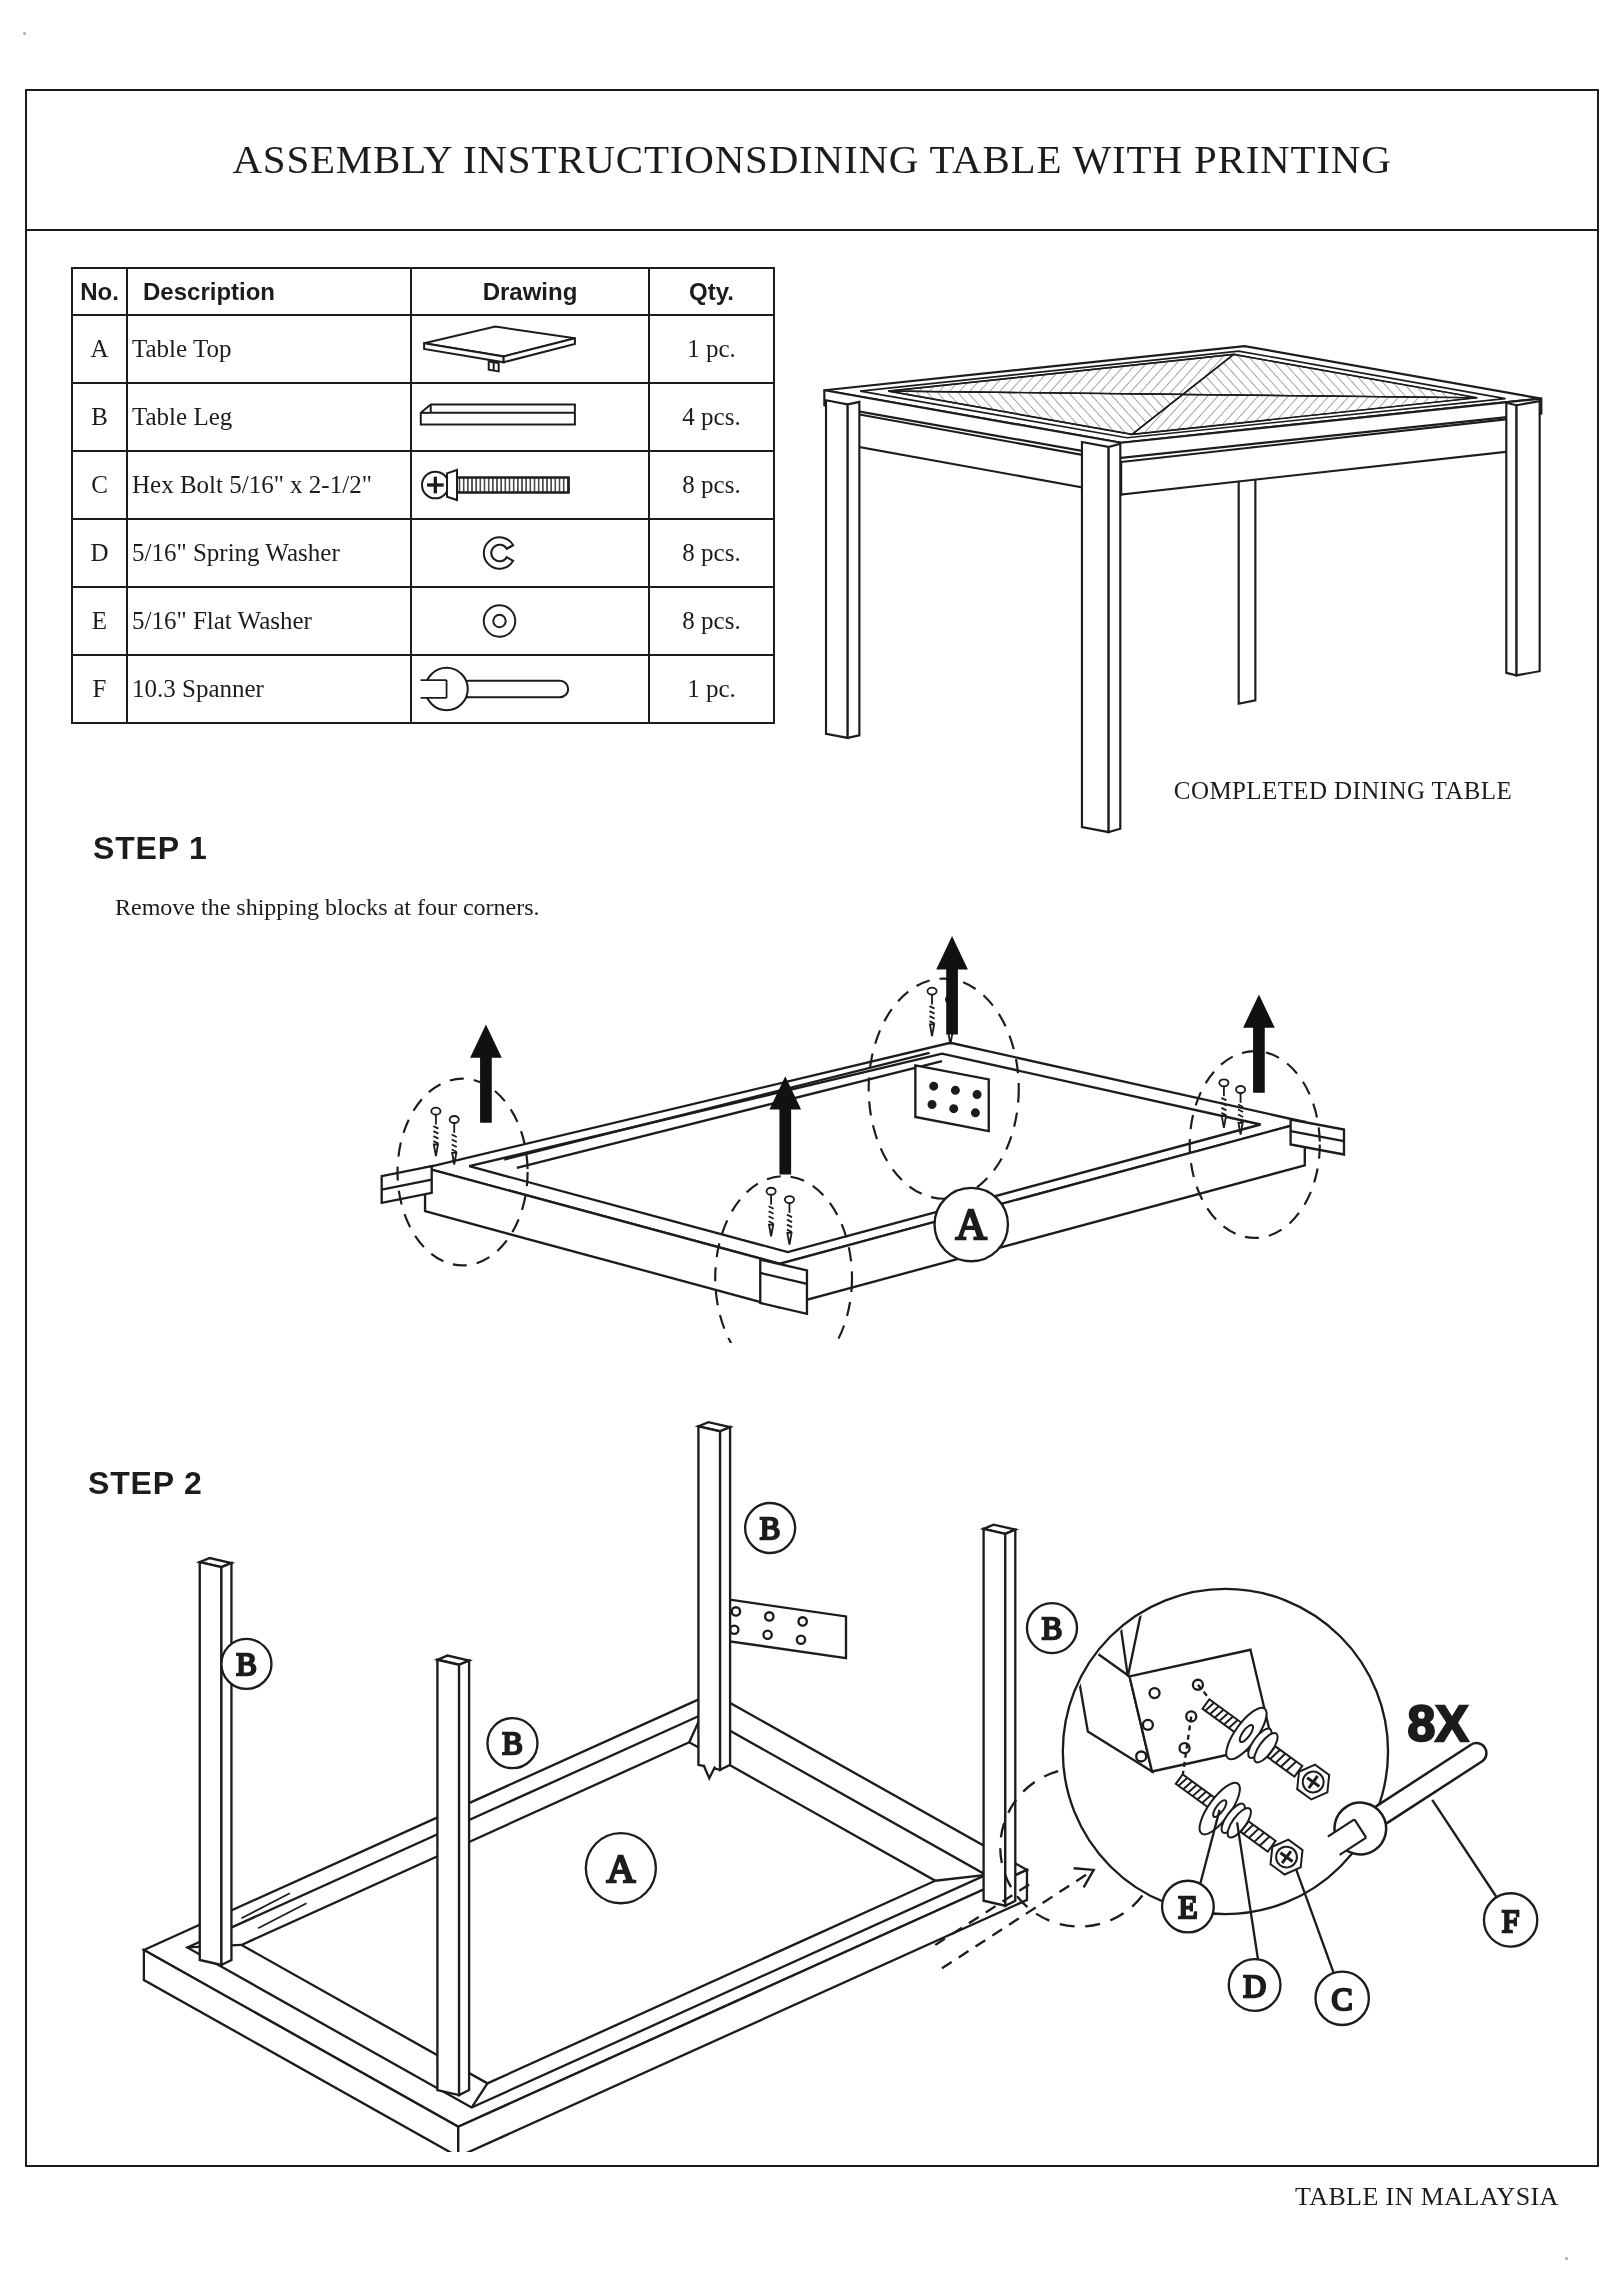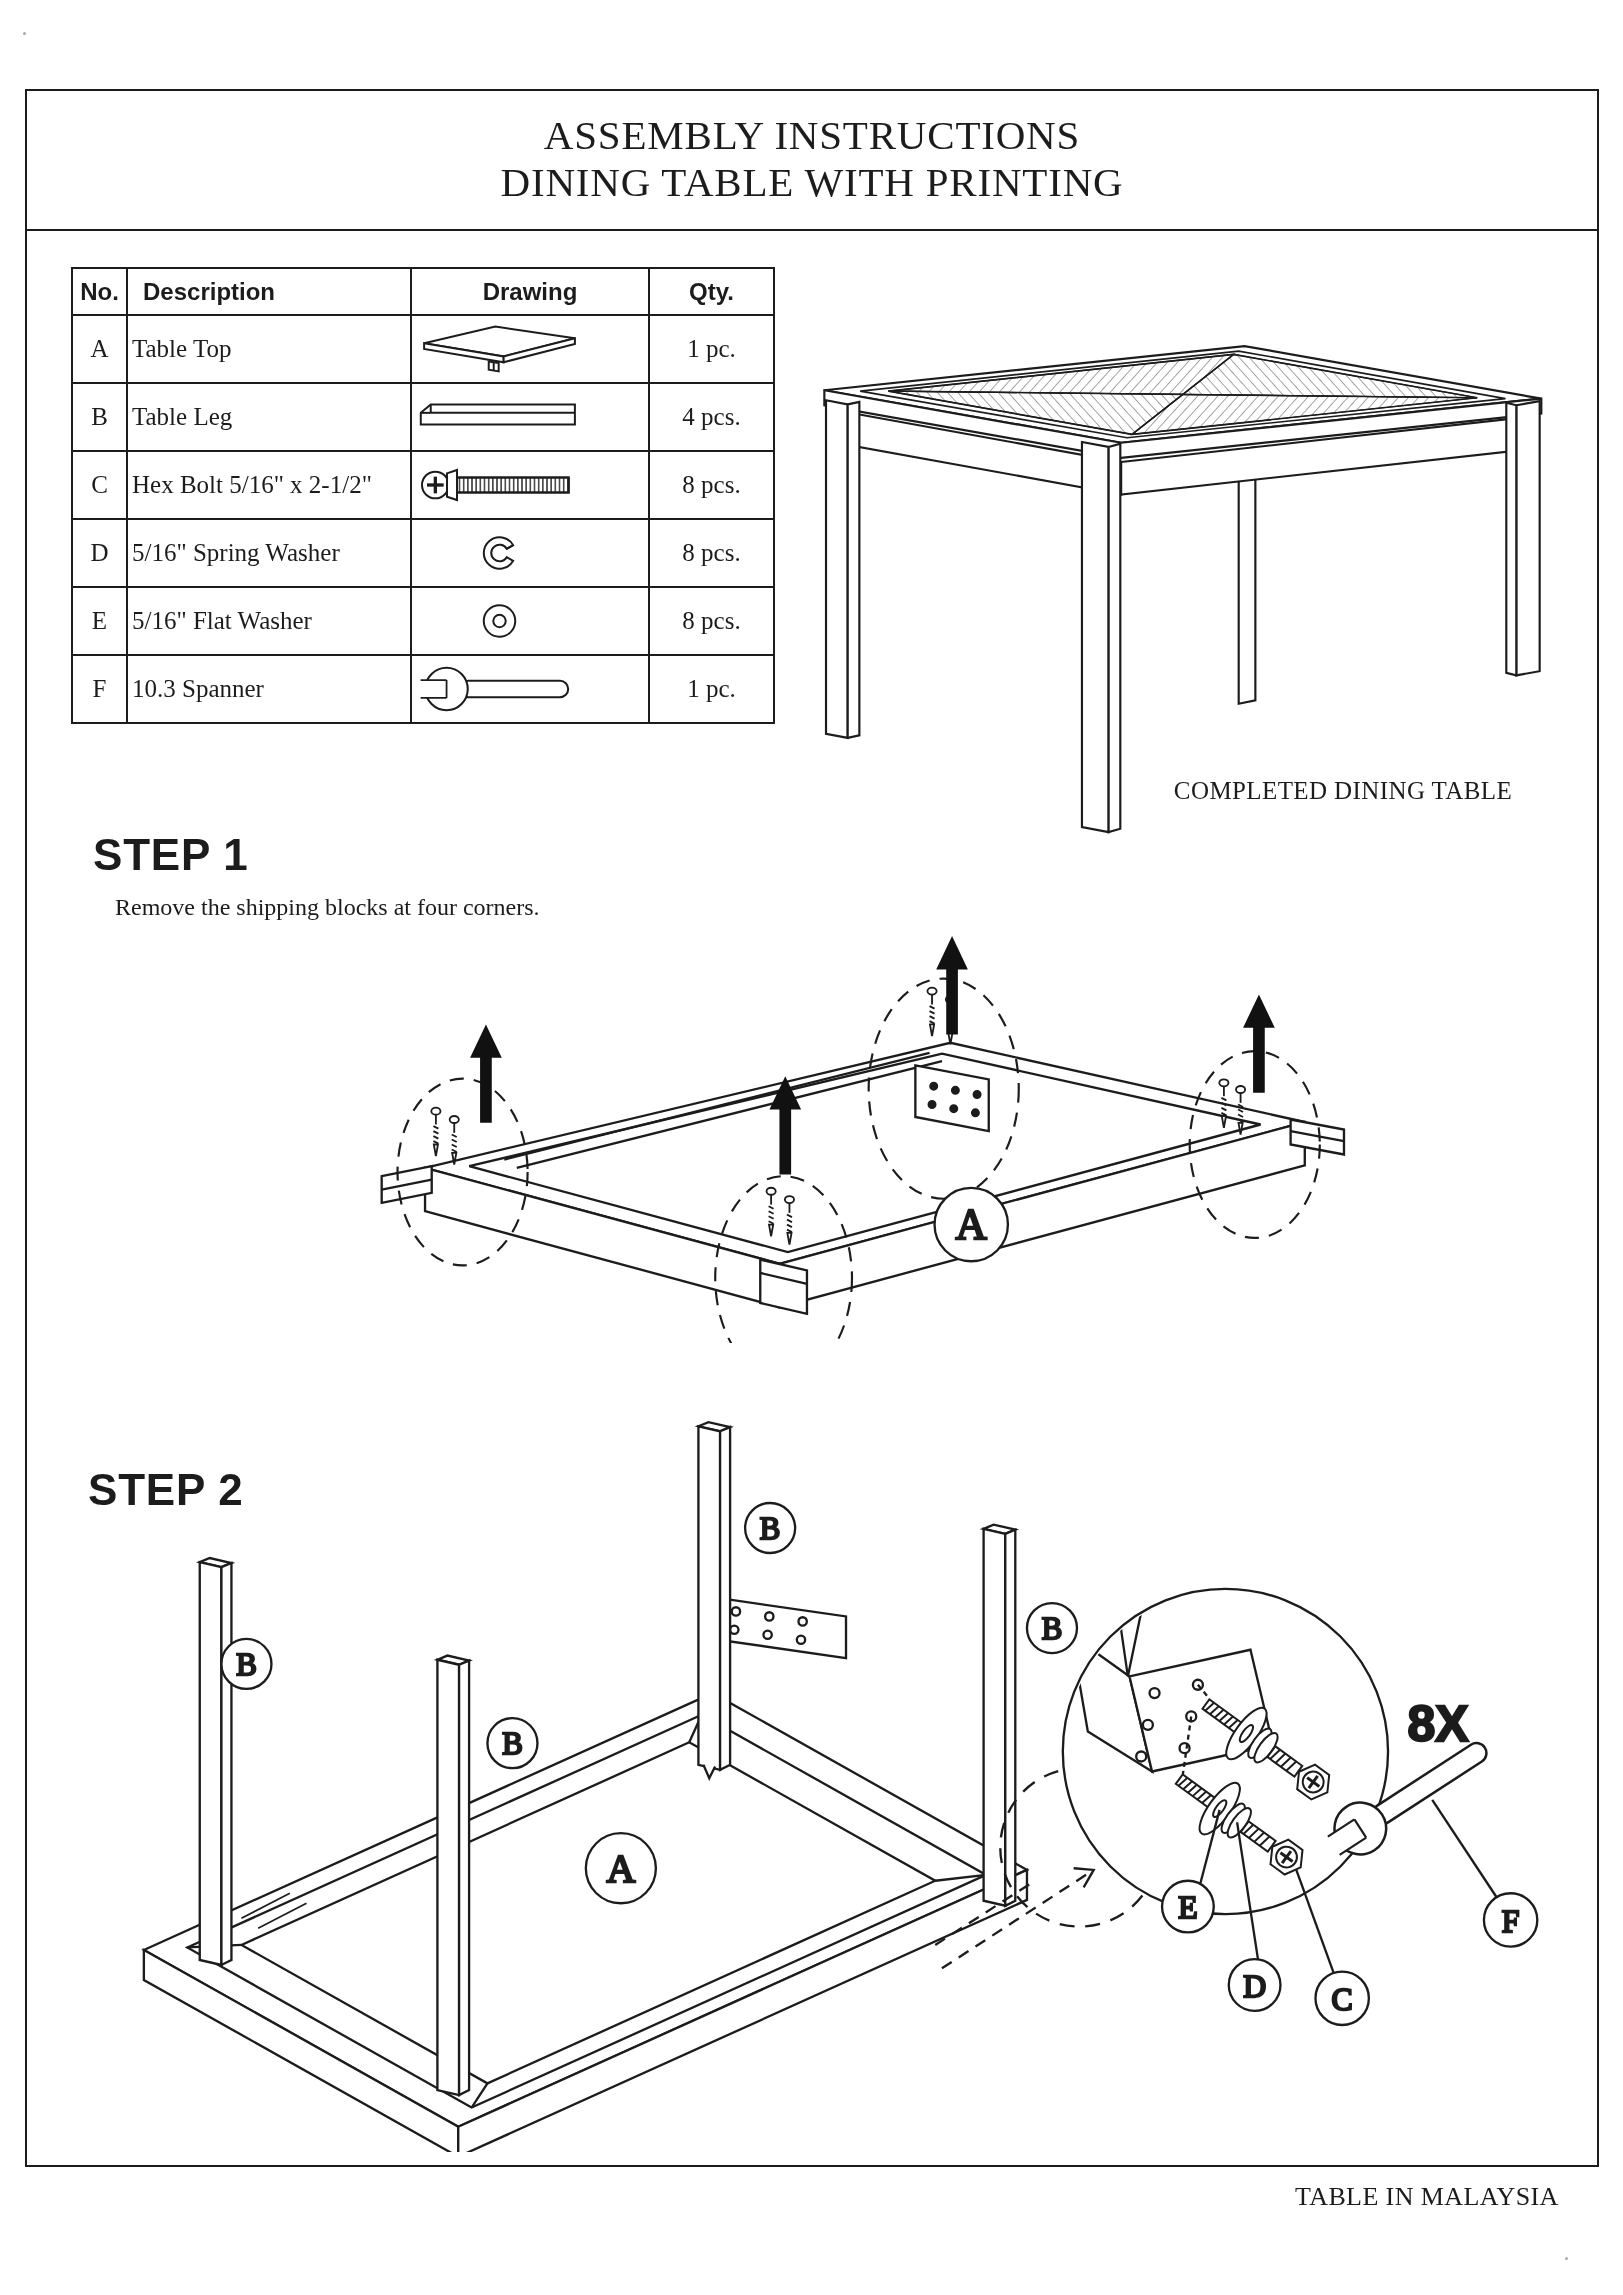--- a/index.html
+++ b/index.html
@@ -2,37 +2,37 @@
 <html style="font-size:13.3px"><head>
 <meta charset="utf-8">
 <style>
   html,body{margin:0;padding:0;background:#e8e8e8;}
   .page{position:relative;width:1623px;height:2295px;background:#ffffff;
         font-family:"Liberation Serif",serif;color:#1c1c1c;overflow:hidden;}
   .page-border{position:absolute;left:25px;top:89px;width:1574px;height:2078px;
         border:2.5px solid #1c1c1c;box-sizing:border-box;}
   .title-block{position:absolute;left:25px;top:89px;width:1574px;height:142px;
         border-bottom:2.5px solid #1c1c1c;box-sizing:border-box;
-        display:flex;flex-direction:column;align-items:center;justify-content:center;}
+        display:flex;flex-direction:row;align-items:center;justify-content:center;}
   .title-line{font-family:"Liberation Serif",serif;font-size:41px;line-height:47px;
         letter-spacing:0.8px;white-space:nowrap;}
   
   .parts-table{position:absolute;left:71px;top:267px;border-collapse:collapse;table-layout:fixed;}
   .parts-table td,.parts-table th{border:2.5px solid #1c1c1c;padding:0;vertical-align:middle;box-sizing:border-box;}
   .parts-table th{font-family:"Liberation Sans",sans-serif;font-weight:bold;font-size:24px;height:47px;}
   .parts-table td{font-size:25px;height:68px;}
   .col-no{width:55px;text-align:center;}
   .col-desc{width:284px;text-align:left;}
   th.col-desc{padding-left:15px;}
   td.col-desc{padding-left:4px;}
   .col-draw{width:238px;}
   .col-qty{width:125px;text-align:center;}
   
   .step-heading{position:absolute;font-family:"Liberation Sans",sans-serif;font-weight:bold;
-        font-size:44px;letter-spacing:0.8px;white-space:nowrap;}
+        font-size:32px;letter-spacing:0.8px;white-space:nowrap;}
   .step-text{position:absolute;font-size:24px;white-space:nowrap;}
   .figure-caption{position:absolute;font-size:25px;letter-spacing:0.4px;white-space:nowrap;}
   .footer-text{position:absolute;left:1295px;top:2182px;font-size:26px;letter-spacing:0.4px;white-space:nowrap;}
   .figure{position:absolute;}
   .speck{position:absolute;width:3.3px;height:3.3px;border-radius:50%;background:#a8aaa6;}
   svg{display:block;}
   svg text{font-family:"Liberation Serif",serif;fill:#1c1c1c;}
   svg .sans{font-family:"Liberation Sans",sans-serif;font-weight:bold;}
 </style>
 </head>

